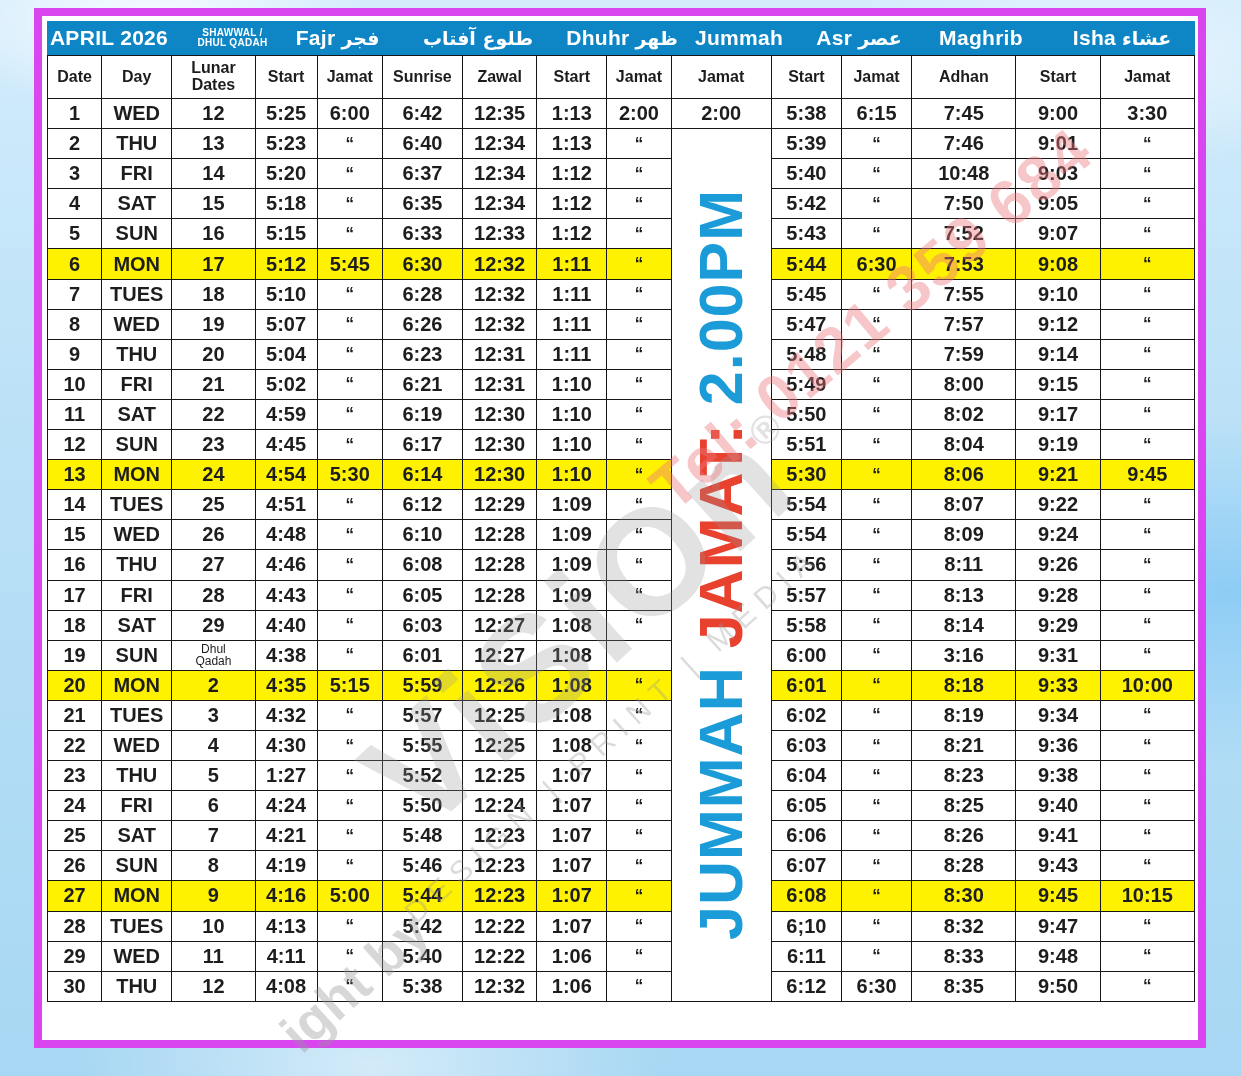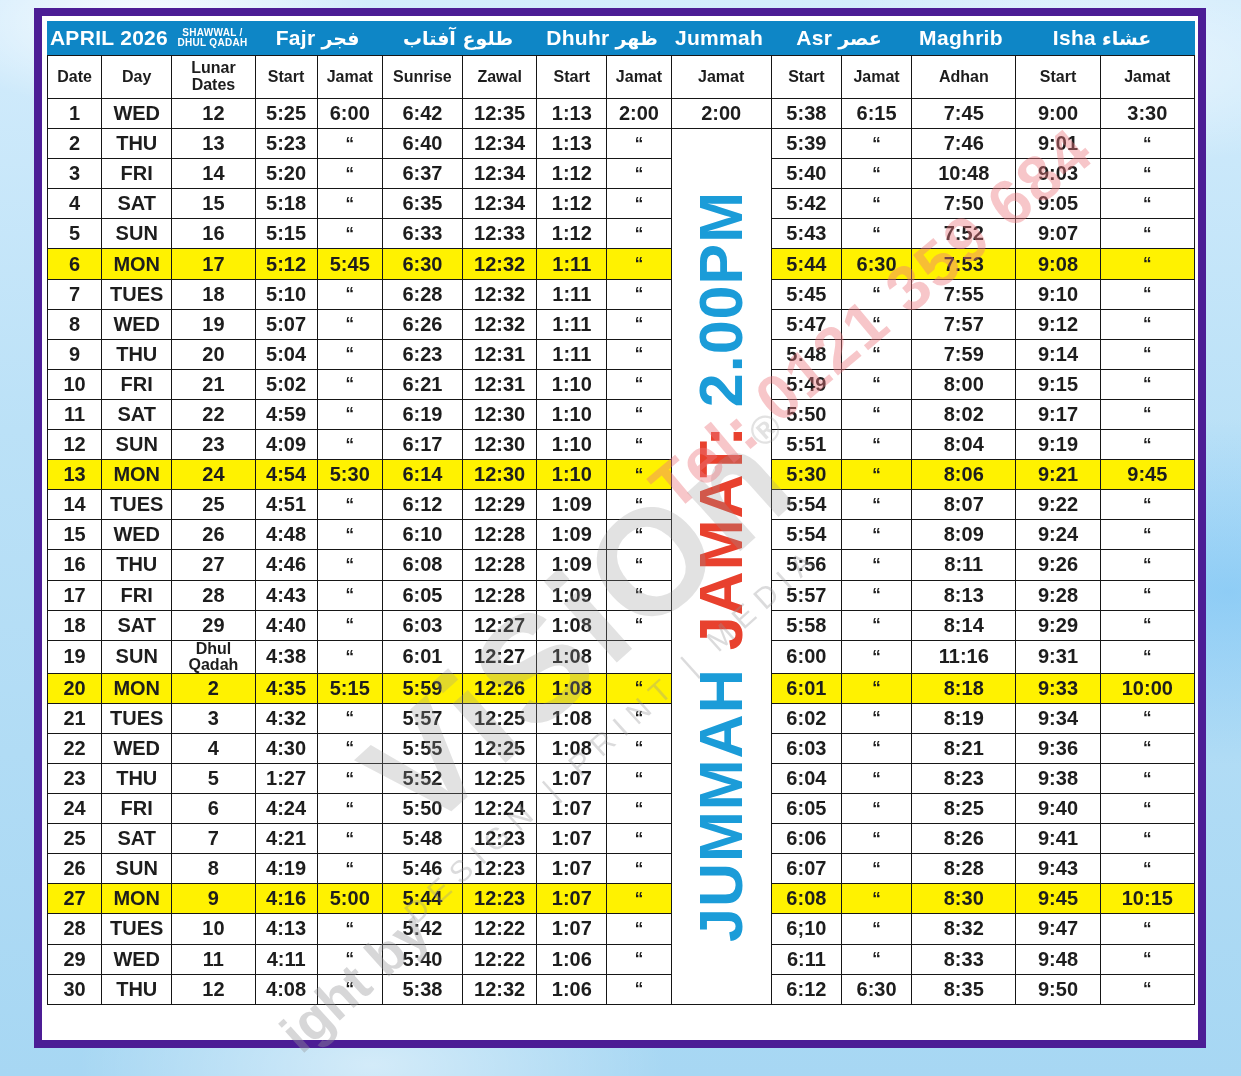--- a/index.html
+++ b/index.html
@@ -8,50 +8,50 @@
     font-family:"Liberation Sans", sans-serif;
     background:
       radial-gradient(ellipse 320px 130px at 12% 2%, rgba(255,255,255,.85), transparent 70%),
       radial-gradient(ellipse 420px 150px at 88% 6%, rgba(255,255,255,.55), transparent 70%),
       radial-gradient(ellipse 520px 240px at 99% 55%, rgba(110,190,245,.55), transparent 72%),
       radial-gradient(ellipse 420px 180px at 30% 99%, rgba(255,255,255,.5), transparent 70%),
       linear-gradient(180deg,#d3ecfc 0%,#bbe1f7 40%,#a7d7f3 100%);
   }
   .frame{
     position:absolute;left:34px;top:8px;width:1172px;height:1040px;
-    background:#4c1d95;box-sizing:border-box;padding:8px;z-index:1;
+    background:#d946ef;box-sizing:border-box;padding:8px;z-index:1;
   }
   .inner{
     background:#fff;width:100%;height:100%;box-sizing:border-box;padding:5px;
   }
   
   .groupbar{
     display:flex;align-items:center;background:#0e86c6;color:#fff;
     height:34px;width:1148px;box-sizing:border-box;font-weight:700;
   }
   .gseg{flex:none;text-align:center;white-space:nowrap;display:flex;align-items:center;justify-content:center;gap:6px;}
   .g0{width:124px}.g1{width:83px}.g2{width:127px}.g3{width:154px}.g4{width:134px}
   .g5{width:100px}.g6{width:140px}.g7{width:104px}.g8{width:178px}
   .gseg span{font-size:21px;letter-spacing:.3px;}
   .gseg .ar{font-family:"DejaVu Sans", sans-serif;font-size:19px;font-weight:700;}
-  .gsmall{flex-direction:column;line-height:1.02;gap:0;}
+  .gsmall{flex-direction:column;line-height:1.02;gap:0;margin-left:20px;}
   .gsmall span{font-size:10px;font-weight:700;display:block;}
   
   table{border-collapse:collapse;table-layout:fixed;width:1148px;}
   col.c0{width:54px}col.c1{width:70px}col.c2{width:83px}col.c3{width:62px}col.c4{width:65px}
   col.c5{width:80px}col.c6{width:74px}col.c7{width:70px}col.c8{width:64px}col.c9{width:100px}
   col.c10{width:70px}col.c11{width:70px}col.c12{width:104px}col.c13{width:84px}col.c14{width:94px}
   th,td{
     border:1.6px solid #161616;text-align:center;vertical-align:middle;
     color:#1d1d1d;background:#fff;padding:0;overflow:hidden;
   }
   thead th{height:42px;font-size:16px;font-weight:700;line-height:1.05;}
   tbody td{height:29.1px;font-size:20px;font-weight:700;}
   tbody tr.hl td{background:#fff200;}
-  td .small-lines{font-size:16px;line-height:1.0;font-weight:700;display:block;}
+  td .small-lines{font-size:12px;line-height:1.0;font-weight:400;display:block;}
   td.ditto{font-size:17px;}
   
   td.jummah-merged{background:#fff;vertical-align:middle;padding:0;}
   .jummah-vert{
     writing-mode:vertical-rl;transform:rotate(180deg);margin:0 auto;
     font-size:61px;font-weight:800;line-height:1;letter-spacing:1px;white-space:nowrap;
     font-family:"Liberation Sans", sans-serif;
   }
   
   .wm{position:absolute;pointer-events:none;z-index:10;white-space:nowrap;}
@@ -327,21 +327,21 @@
             <td>5:50</td>
             <td class="ditto">“</td>
             <td>8:02</td>
             <td>9:17</td>
             <td class="ditto">“</td>
           </tr>
           <tr>
             <td>12</td>
             <td>SUN</td>
             <td>23</td>
-            <td>4:09</td>
+            <td>4:45</td>
             <td class="ditto">“</td>
             <td>6:17</td>
             <td>12:30</td>
             <td>1:10</td>
             <td class="ditto">“</td>
             <td>5:51</td>
             <td class="ditto">“</td>
             <td>8:04</td>
             <td>9:19</td>
             <td class="ditto">“</td>
@@ -450,21 +450,21 @@
               <span class="small-lines">Qadah</span>
             </td>
             <td>4:38</td>
             <td class="ditto">“</td>
             <td>6:01</td>
             <td>12:27</td>
             <td>1:08</td>
             <td></td>
             <td>6:00</td>
             <td class="ditto">“</td>
-            <td>11:16</td>
+            <td>3:16</td>
             <td>9:31</td>
             <td class="ditto">“</td>
           </tr>
           <tr class="hl">
             <td>20</td>
             <td>MON</td>
             <td>2</td>
             <td>4:35</td>
             <td>5:15</td>
             <td>5:59</td>

